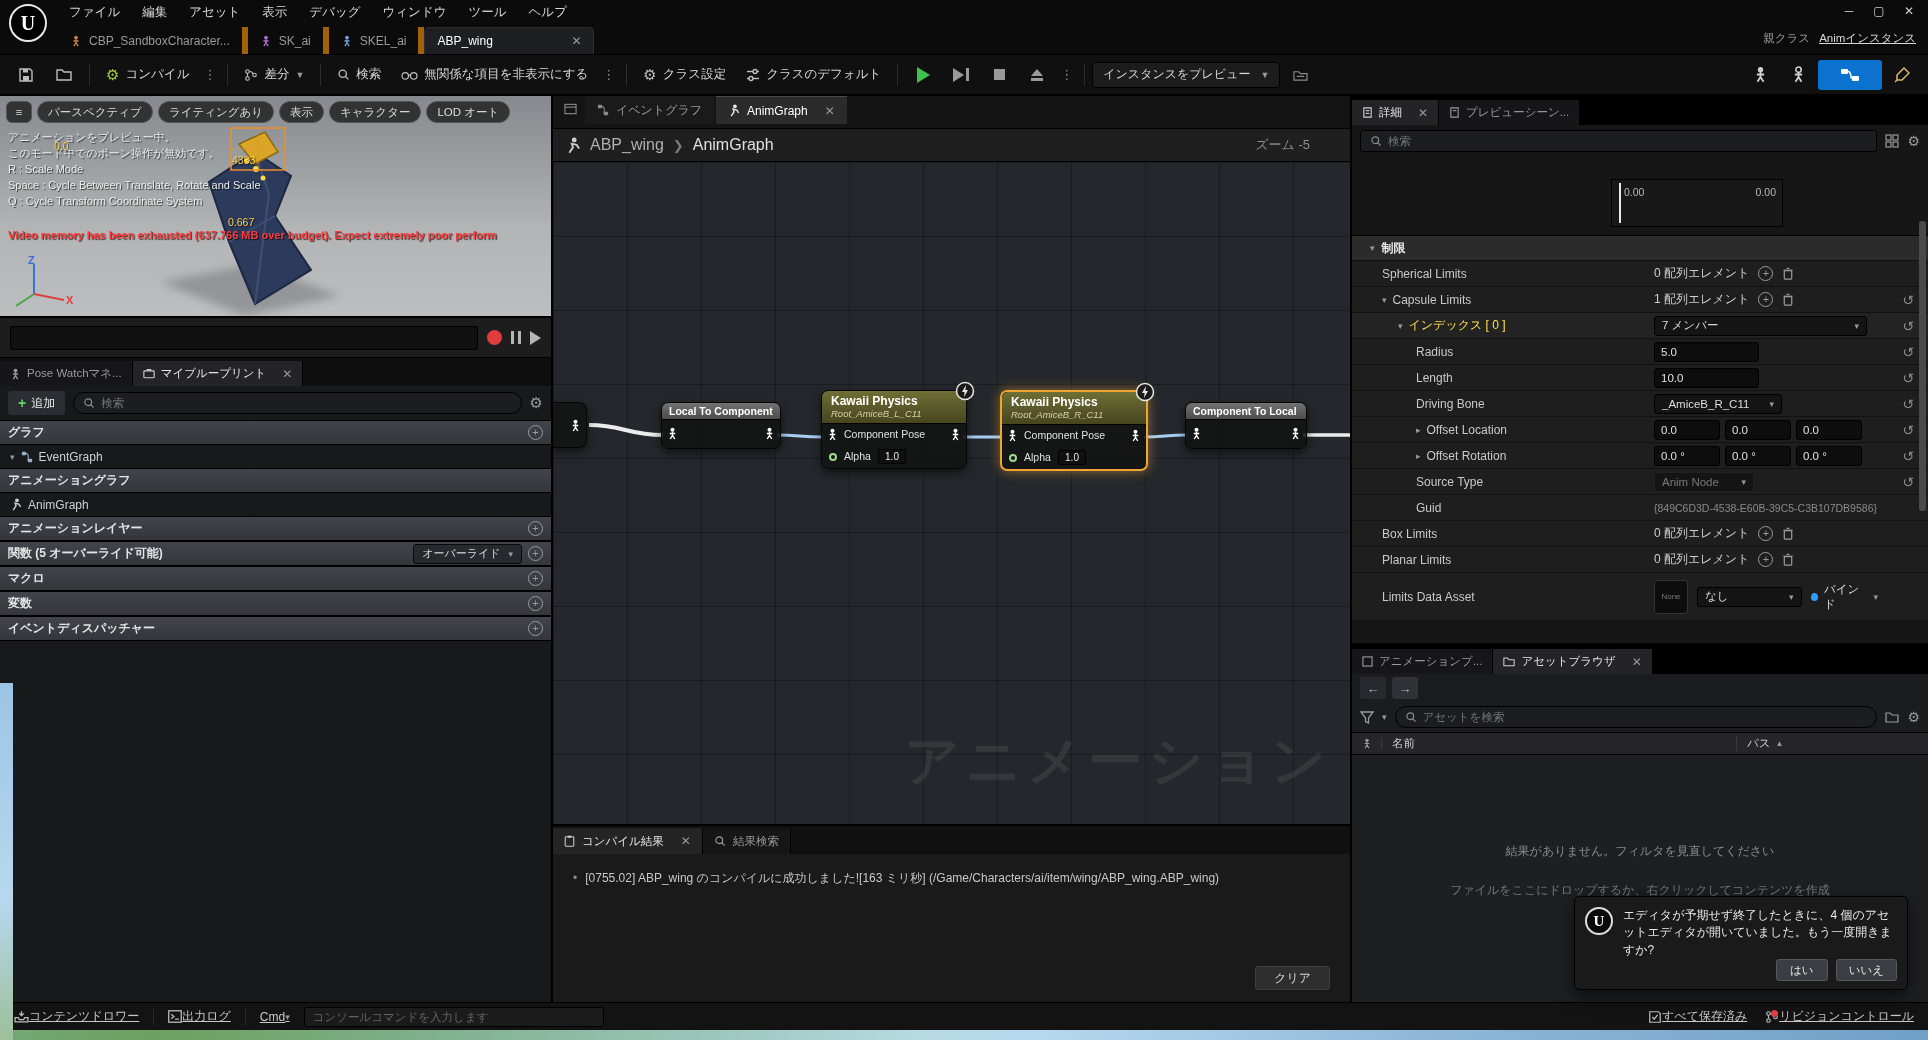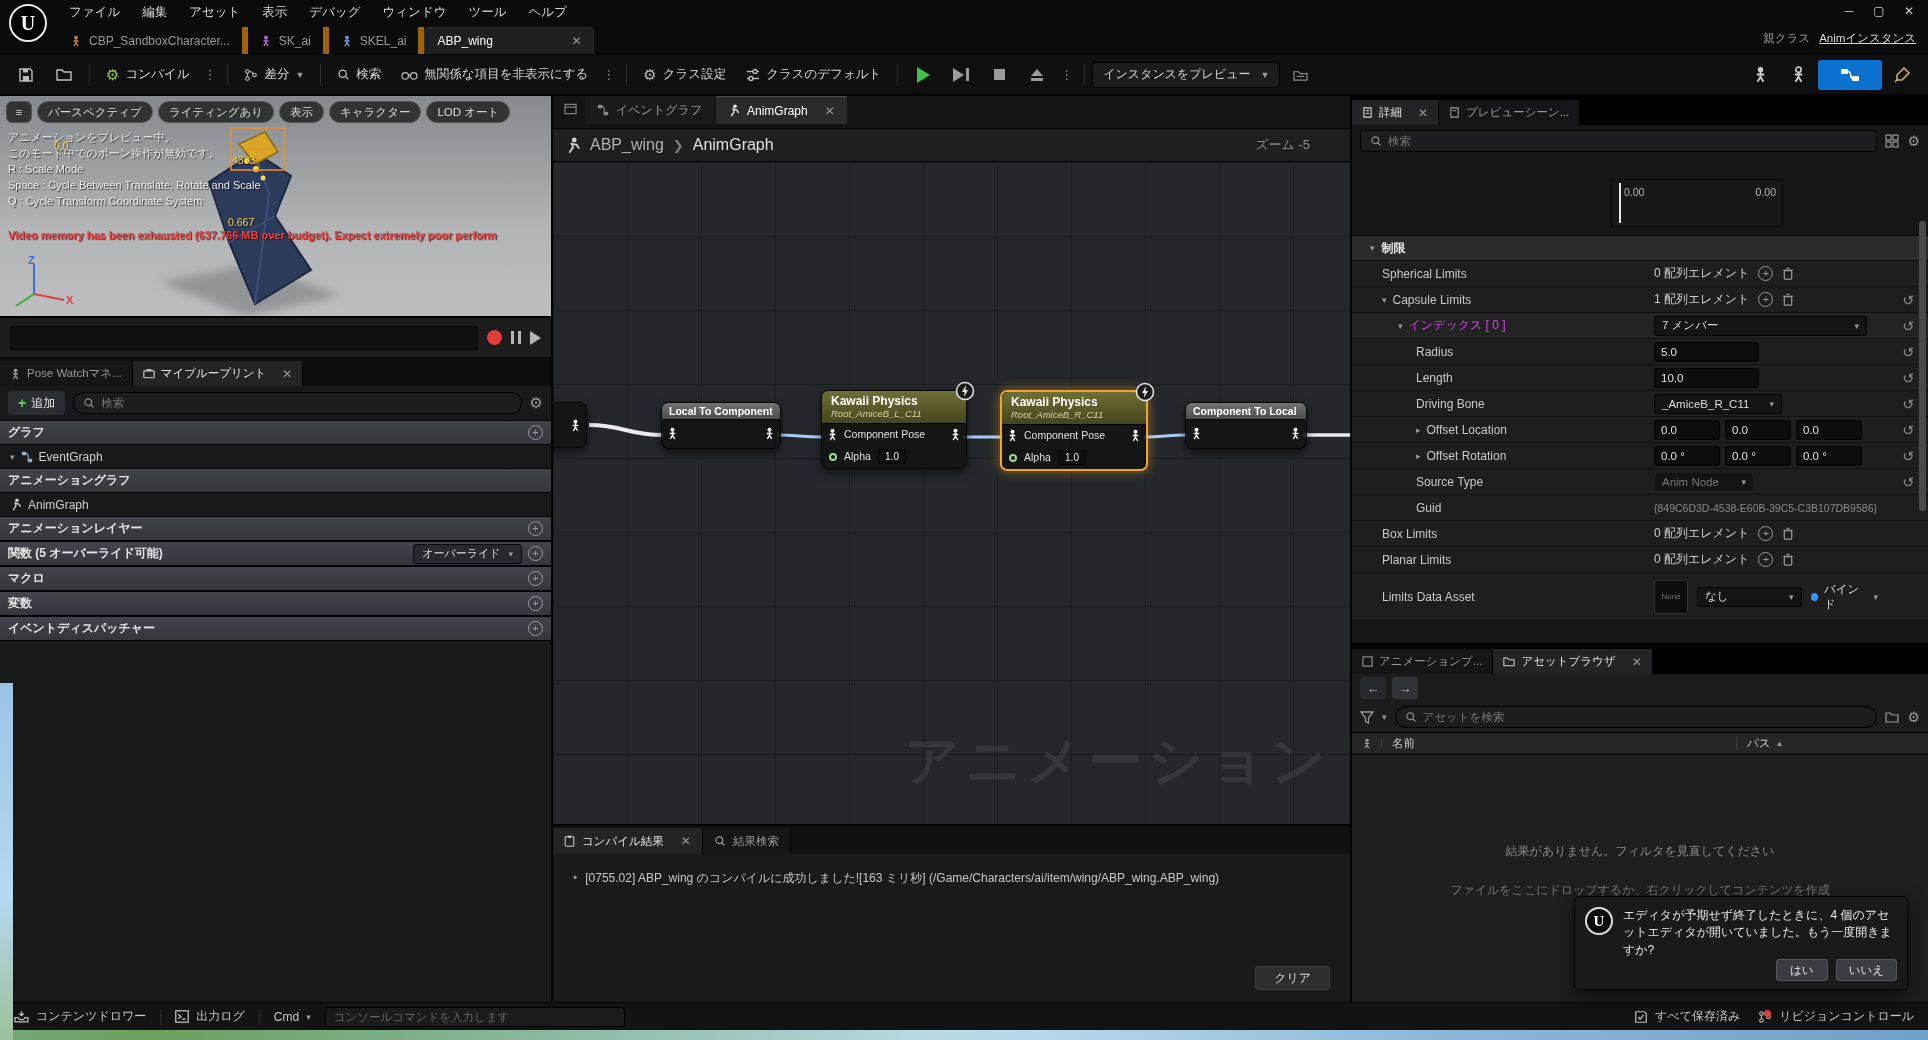--- a/index.html
+++ b/index.html
@@ -180,21 +180,21 @@
   .th-name { width:355px; padding-left:10px; border-right:1px solid #3a3a3a; }
   .th-path { flex:1; padding-left:10px; display:flex; align-items:center; gap:5px; }
   .tbody { flex:1; display:flex; flex-direction:column; align-items:center; padding-top:88px; gap:22px; }
   .empty1 { color:#8b8b8b; font-size:12px; }
   .empty2 { color:#787878; font-size:12px; }
   .bfoot { height:24px; flex:none; background:#141414; border-top:1px solid #000; display:flex; align-items:center; padding-left:10px;
     color:#9a9a9a; font-size:11.5px; }
 
   
   .statusbar { height:28px; flex:none; background:#131313; border-top:1px solid #000; display:flex; align-items:center; padding:0 10px; gap:10px; }
-  .sb-item { display:flex; align-items:center; gap:7px; color:#c8c8c8; font-size:12px; white-space:nowrap; padding:0 4px; position:relative; }
+  .sb-item { display:flex; align-items:center; color:#c8c8c8; font-size:12px; white-space:nowrap; padding:0 4px; position:relative;text-decoration:underline; }
   .sb-sep { width:1px; height:16px; background:#2a2a2a; }
   .console { width:300px; height:20px; background:#1b1b1b; border:1px solid #000; border-radius:3px; color:#ddd; padding:0 8px; font-size:11.5px;
     font-family:inherit; outline:none; }
   .console::placeholder { color:#666; }
   .reddot { position:absolute; left:10px; top:2px; width:7px; height:7px; border-radius:50%; background:#e04040; }
 
   
   .toast { position:absolute; right:20px; top:896px; width:334px; height:94px; background:rgba(26,26,26,0.97); border:1px solid #000;
     border-radius:5px; box-shadow:0 6px 18px rgba(0,0,0,.6); z-index:20; padding:10px 10px 8px 10px; display:flex; gap:10px; }
   .toast-logo { width:28px; height:28px; border-radius:50%; border:2px solid #ddd; background:#0a0a0a; color:#fff; flex:none;
@@ -811,21 +811,21 @@
                 </svg>
             </div>
             <div class="dreset">
                 <span class="undo">↺</span>
               </div>
           </div>
 
           <div class="drow sub">
             <div class="dlabel lv2">
                 <span class="chev">▾</span>
-                <span style="color:#d946ef;">インデックス [ 0 ]</span>
+                <span style="color:#fde047;">インデックス [ 0 ]</span>
               </div>
             <div class="dvalue">
               <div class="dcombo full">
                 <span>7 メンバー</span>
                 <span class="sp"></span>
                   <span class="chev">▾</span>
               </div>
             </div>
             <div class="dreset">
                 <span class="undo">↺</span>

